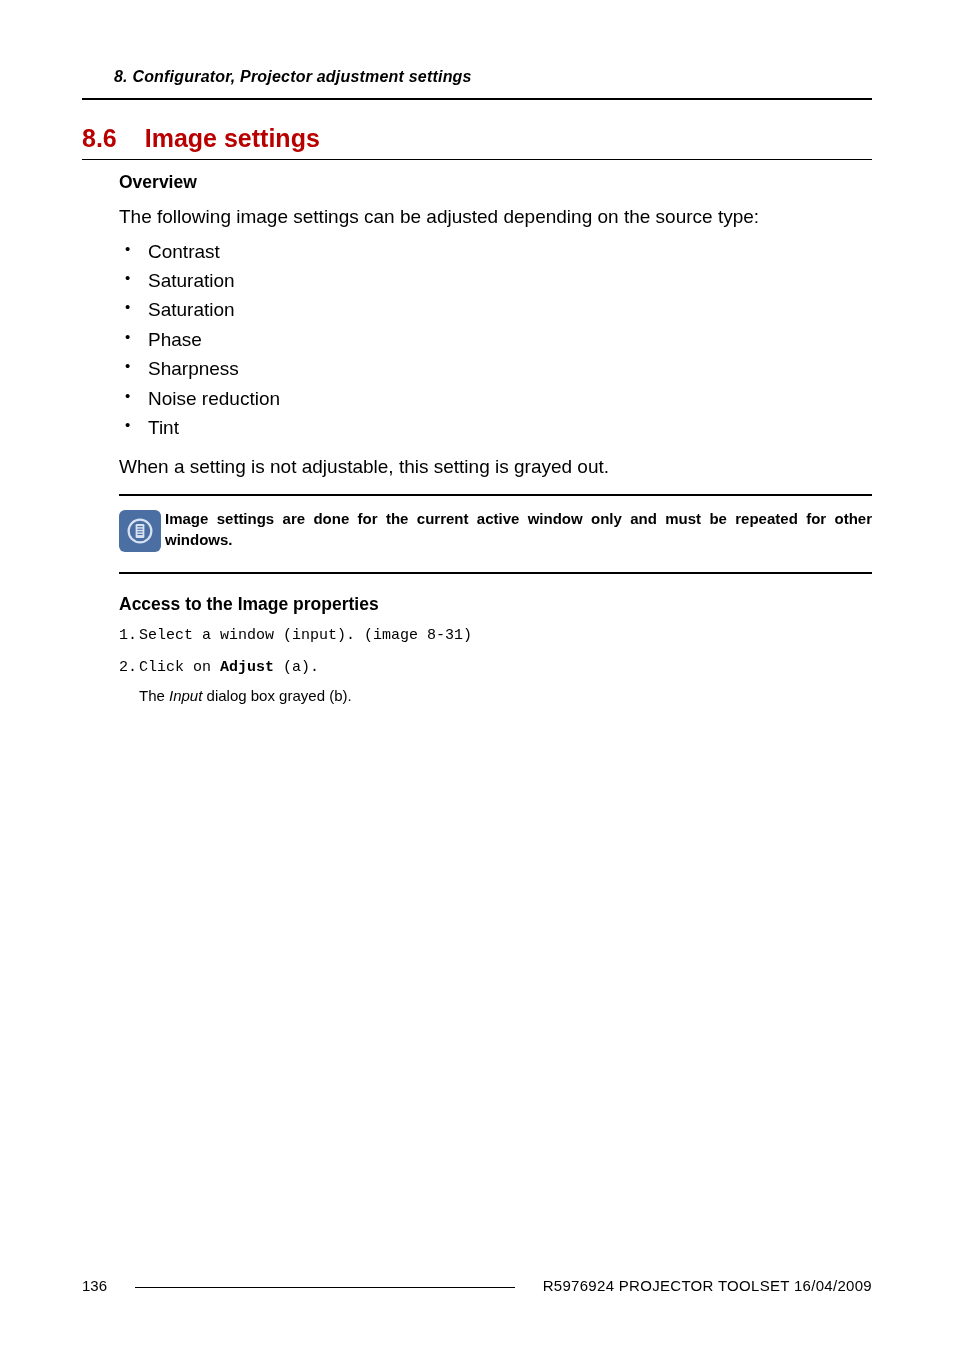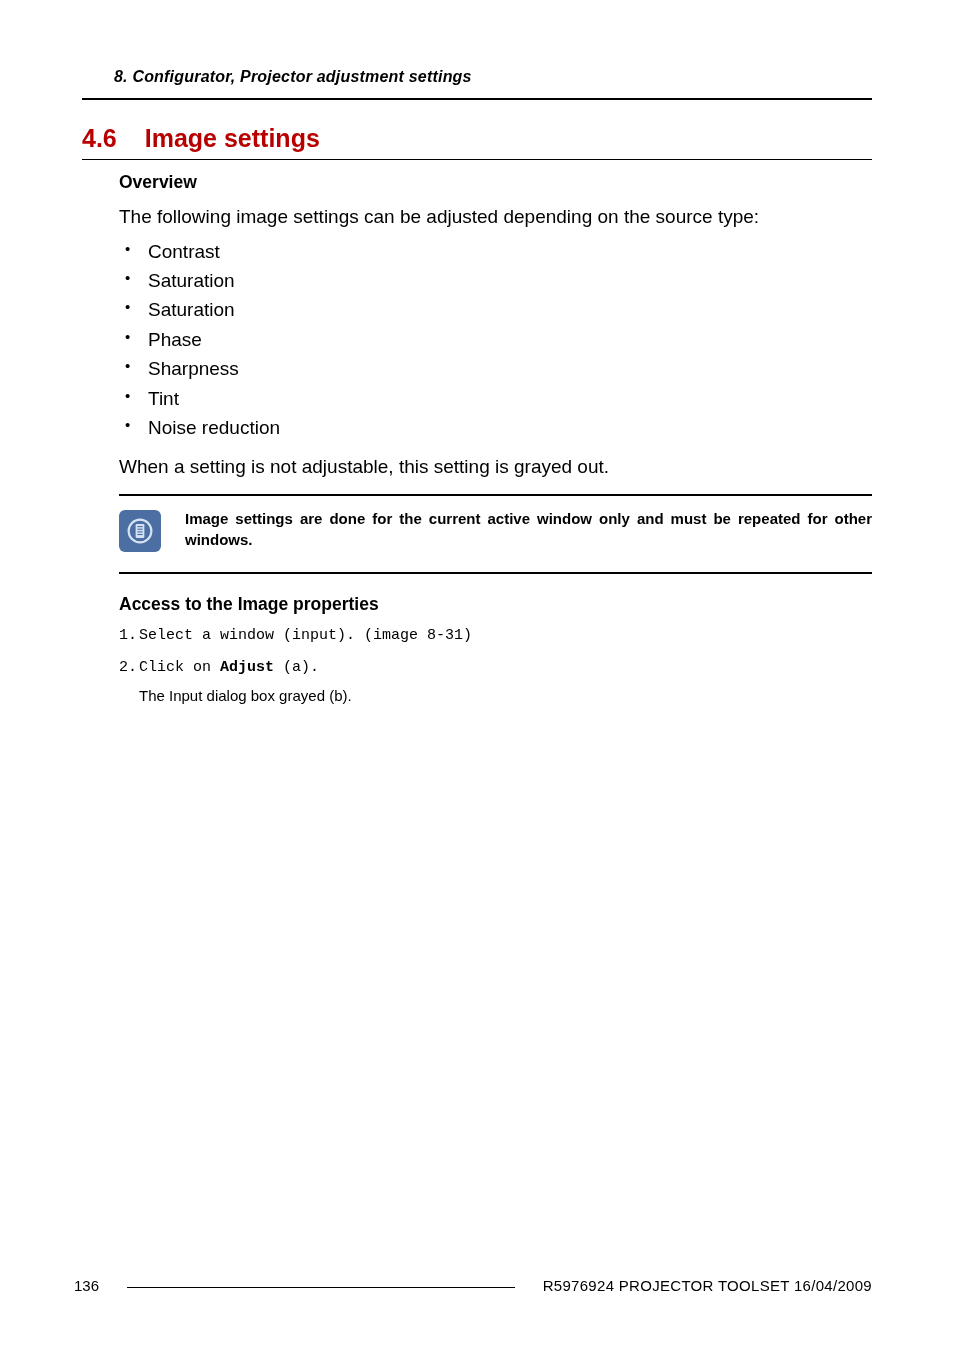--- a/index.html
+++ b/index.html
@@ -73,21 +73,21 @@
       top: 0;
       font-size: 15px;
     }
     .note-block {
       border-top: 2px solid #000;
       border-bottom: 2px solid #000;
       padding: 12px 0 20px 0;
       margin-top: 14px;
       margin-bottom: 20px;
       display: flex;
-      gap: 24px;
+      gap: 4px;
       align-items: flex-start;
     }
     .note-icon-wrap {
       flex: 0 0 auto;
       width: 42px;
       height: 42px;
       border-radius: 6px;
       background: #4b6ea3;
       display: flex;
       align-items: center;
@@ -123,28 +123,29 @@
       position: absolute;
       left: 0;
     }
     .sub-body {
       padding-left: 20px;
       font-size: 15px;
       line-height: 1.45;
       margin-top: -4px;
     }
     .italic {
+      font-style: italic;
     }
     .bold {
       font-weight: bold;
     }
     .footer {
       position: absolute;
       bottom: 56px;
-      left: 74px;
+      left: 82px;
       right: 82px;
       display: flex;
       align-items: center;
       gap: 28px;
       font-size: 15px;
     }
     .footer-line {
       flex: 1;
       border-top: 1px solid #000;
       height: 0;
@@ -158,37 +159,37 @@
       letter-spacing: 0.3px;
     }
   </style>
 </head>
 <body>
 
 <div class="chapter-header">8.  Configurator, Projector adjustment settings</div>
 <hr class="header-rule">
 
 <div class="section-heading">
-  <span>4.6</span>
+  <span>8.6</span>
   <span>Image settings</span>
 </div>
 <hr class="section-rule">
 
 <div class="content-area">
 
   <div class="sub-heading">Overview</div>
   <div class="body-text">The following image settings can be adjusted depending on the source type:</div>
   <ul class="bullet-list">
     <li>Contrast</li>
     <li>Saturation</li>
     <li>Saturation</li>
     <li>Phase</li>
     <li>Sharpness</li>
+    <li>Noise reduction</li>
     <li>Tint</li>
-    <li>Noise reduction</li>
   </ul>
   <div class="body-text">When a setting is not adjustable, this setting is grayed out.</div>
 
   <div class="note-block">
     <div class="note-icon-wrap">
       <svg viewBox="0 0 32 32">
         <circle cx="16" cy="16" r="13" fill="none" stroke="#d7e3f2" stroke-width="2.5"></circle>
         <rect x="11" y="8" width="10" height="16" rx="1.5" fill="#d7e3f2"></rect>
         <line x1="13" y1="11" x2="19" y2="11" stroke="#4b6ea3" stroke-width="1.3"></line>
         <line x1="13" y1="14" x2="19" y2="14" stroke="#4b6ea3" stroke-width="1.3"></line>

